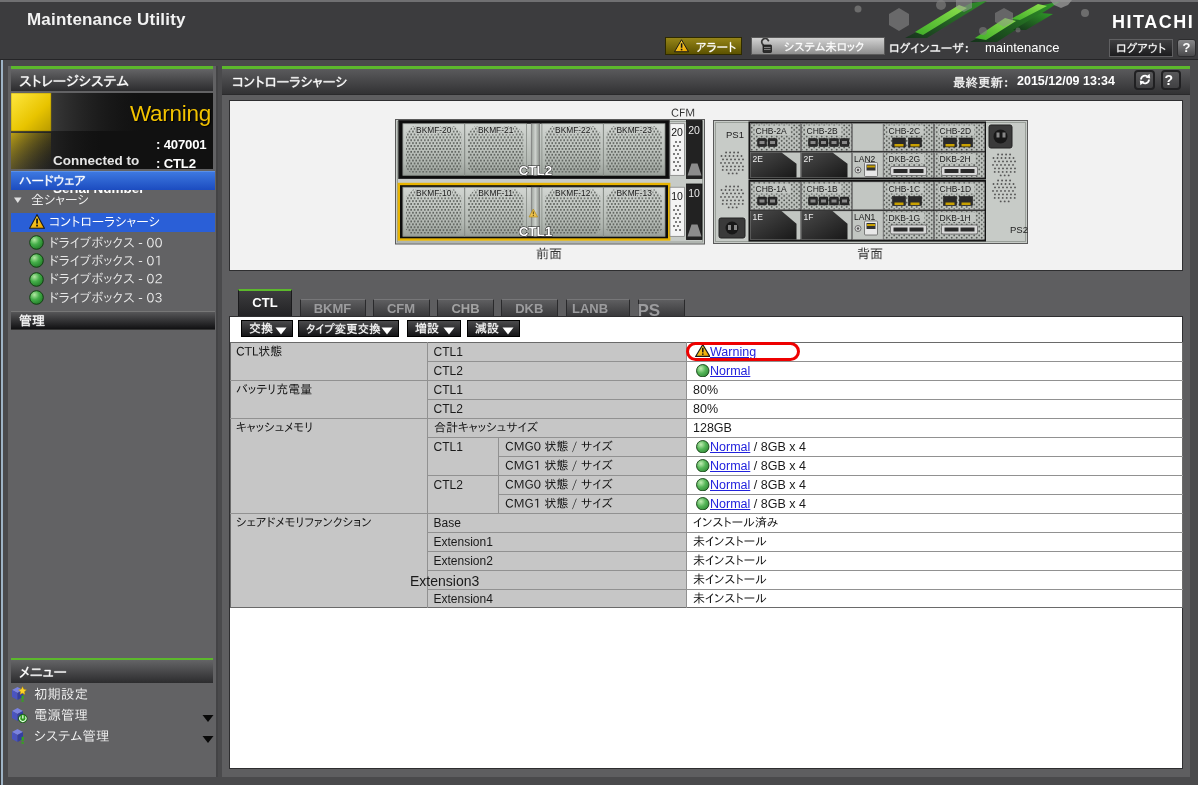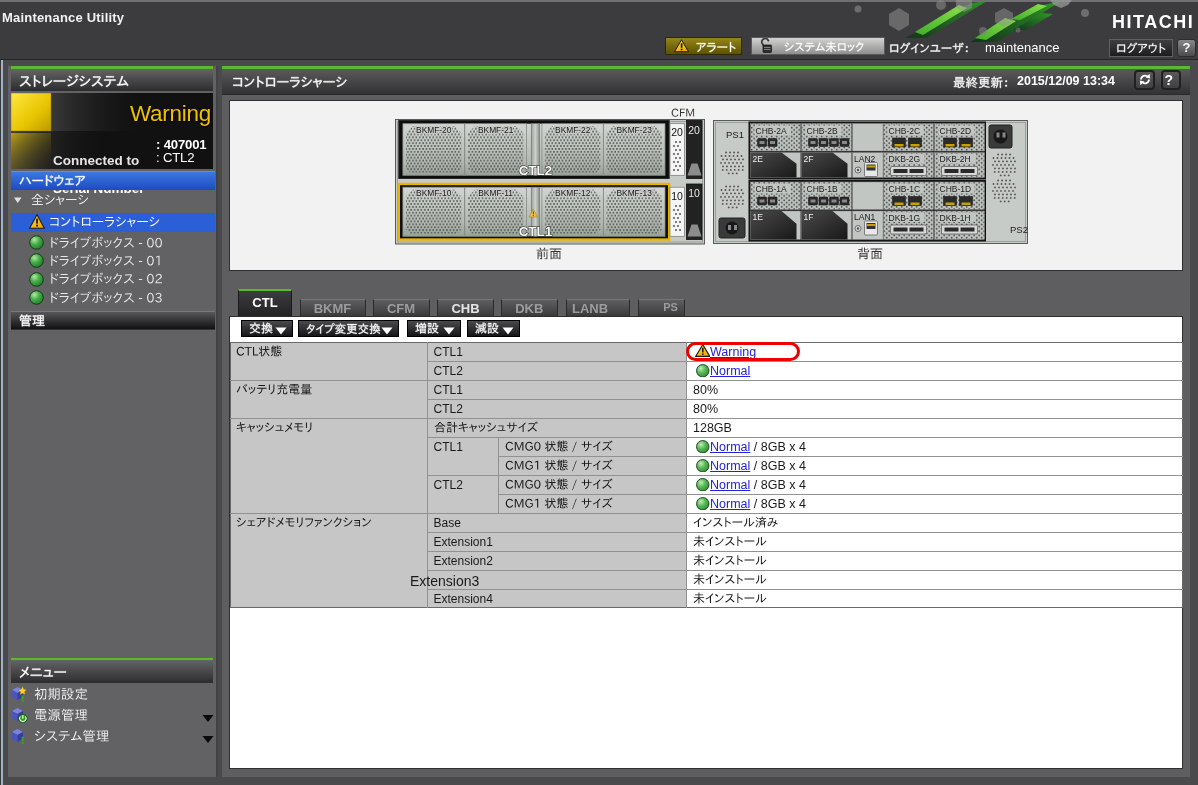--- a/index.html
+++ b/index.html
@@ -31,21 +31,21 @@
 <polygon points="111,0 119,-4 127,0 127,8 119,12 111,8" fill="#999" opacity="0.55"></polygon>
 <circle cx="13" cy="9" r="3.5" fill="#808080" opacity="0.7"></circle>
 <circle cx="138" cy="31" r="4" fill="#7e7e7e" opacity="0.6"></circle>
 <circle cx="240" cy="13" r="4" fill="#828282" opacity="0.7"></circle>
 <circle cx="173" cy="30" r="2.5" fill="#7a7a7a" opacity="0.6"></circle>
 <circle cx="96" cy="5" r="5" fill="#858585" opacity="0.6"></circle>
 </svg>
 <svg class="abs" style="left:1048px;top:0px" width="26" height="10" viewBox="0 0 26 10">
     <polygon points="2,0 24,0 20,5 13,8 6,5" fill="#9a9a9a" opacity="0.75"></polygon>
   </svg>
-<div class="abs" style="left:2px;top:10px;font-size:13px;color:#f2f2f2;font-weight:bold;white-space:nowrap;letter-spacing:0.2px">Maintenance Utility</div>
+<div class="abs" style="left:27px;top:10px;font-size:17px;color:#f2f2f2;font-weight:bold;white-space:nowrap;letter-spacing:0.2px">Maintenance Utility</div>
 <div class="abs" style="left:1112px;top:12px;font-size:18px;color:#ffffff;font-weight:bold;white-space:nowrap;letter-spacing:1.5px">HITACHI</div>
 <div class="abs" style="left:664.5px;top:37px;width:77px;height:17.5px;background:linear-gradient(#968518,#5c5200);border:1px solid #2e2a00;"></div>
 <svg class="abs" style="left:673.5px;top:39px" width="15" height="13.5" viewBox="0 0 15 13">
 <defs>
       <linearGradient id="awt" x1="0" y1="0" x2="0.7" y2="1">
         <stop offset="0" stop-color="#ffe14a"></stop>
         <stop offset="1" stop-color="#eda800"></stop>
       </linearGradient>
     </defs>
 <polygon points="7.5,0.5 14.5,12.5 0.5,12.5" fill="url(#awt)" stroke="#1a1a1a" stroke-width="1"></polygon>
@@ -99,21 +99,21 @@
 <rect x="0" y="0" width="202" height="76" fill="#111"></rect>
 <rect x="0" y="0" width="130" height="38" fill="url(#wg)"></rect>
 <rect x="0" y="38" width="90" height="38" fill="url(#wg)" opacity="0.6"></rect>
 <rect x="0" y="0" width="40" height="38" fill="url(#wy1)" stroke="#8a7a00" stroke-width="0.5"></rect>
 <rect x="0" y="40" width="40" height="36" fill="url(#wy2)"></rect>
 </svg>
 <div class="abs" style="left:130px;top:101px;font-size:22.5px;color:#f2c200;font-weight:normal;white-space:nowrap;letter-spacing:-0.3px;text-shadow:1px 1px 1px #000">Warning</div>
 <div class="abs" style="left:53px;top:137px;font-size:13.5px;color:#ffffff;font-weight:bold;white-space:nowrap;margin-top:44px;">Serial Number</div>
 <div class="abs" style="left:156px;top:137px;font-size:13.2px;color:#ffffff;font-weight:bold;white-space:nowrap;letter-spacing:-0.2px">: 407001</div>
 <div class="abs" style="left:53px;top:153px;font-size:13.5px;color:#e5e5e5;font-weight:bold;white-space:nowrap;">Connected to</div>
-<div class="abs" style="left:156px;top:150px;font-size:13.2px;color:#ffffff;font-weight:normal;white-space:nowrap;letter-spacing:-0.2px">: CTL2</div>
+<div class="abs" style="left:156px;top:156px;font-size:13.2px;color:#ffffff;font-weight:bold;white-space:nowrap;letter-spacing:-0.2px">: CTL2</div>
 <div class="abs" style="left:11px;top:171px;width:204px;height:19px;background:linear-gradient(#3d78e0,#1c4cc0);border-top:1px solid #5a90e8"></div>
 <svg style="position:absolute;left:19px;top:174.1px;overflow:visible" width="78" height="20" viewBox="0 -11.4 78 20">
     <path d="M0.7 -1.9Q2.8 -4.3 3.8 -7.9L4.9 -7.6Q3.7 -3.7 1.6 -1.2ZM10.9 -1.4Q9.3 -4.7 7.3 -7.6L8.2 -8.1Q10.1 -5.6 11.9 -2.1Z M13.4 -5.5H24V-4.4H13.4Z M27.1 -10.1H28.2V-6.5Q30.8 -5.3 33.1 -3.8L32.4 -2.8Q30.2 -4.4 28.2 -5.5V0.4H27.1ZM31.9 -7Q31.4 -8 30.8 -8.7L31.4 -9.2Q32 -8.7 32.7 -7.5ZM33.4 -7.7Q32.8 -8.7 32.2 -9.3L32.9 -9.8Q33.6 -9.2 34.2 -8.2Z M39.4 -10.1H40.4V-8H43.7L44.3 -7.5Q44 -4 42.4 -2.1Q41.1 -0.4 38.6 0.4L37.9 -0.5Q40.5 -1.2 41.8 -3Q42.9 -4.5 43.2 -7.1H36.8V-4.2H35.7V-8H39.4Z M46.9 -6.7H53.7V-5.8H50.8V-1.7H54.6V-0.8H46V-1.7H49.8V-5.8H46.9Z M65.3 -9.3 66 -8.5Q64.7 -6.1 62.5 -4.4L61.8 -5.2Q63.5 -6.5 64.7 -8.3L56.1 -8.2V-9.1ZM56.8 -0.5Q59.1 -1.7 59.7 -3.4Q60 -4.5 60 -7.4H61.1Q61.1 -4 60.6 -2.8Q59.8 -0.9 57.6 0.3Z" fill="#ffffff" stroke="#ffffff" stroke-width="0.5"></path>
   </svg>
 <svg class="abs" style="left:14px;top:197px" width="8" height="7" viewBox="0 0 8 7">
     <polygon points="0,0.5 7.5,0.5 3.75,6" fill="#e0e0e0"></polygon>
   </svg>
 <svg style="position:absolute;left:31px;top:192.6px;overflow:visible" width="69" height="20" viewBox="0 -11.4 69 20">
     <path d="M6.9 -5.6V-3.5H10.7V-2.7H6.9V-0.4H11.9V0.5H1.1V-0.4H6V-2.7H2.3V-3.5H6V-5.6H3.4V-6.3Q2.4 -5.6 1.2 -5L0.6 -5.8Q4.1 -7.2 5.9 -10.6H7Q9.1 -7.6 12.4 -6.2L11.8 -5.3Q8.6 -6.9 6.4 -9.7Q5.3 -7.8 3.6 -6.5H9.8V-5.6Z M18 -7.2Q16.7 -8.2 15.5 -8.8L16.1 -9.7Q17.3 -9.1 18.6 -8.1ZM14.6 -1Q20.2 -2.2 23 -7.1L23.8 -6.3Q20.9 -1.4 15.2 0ZM16.4 -4.6Q15.2 -5.7 13.9 -6.3L14.5 -7.2Q15.9 -6.5 17.1 -5.5Z M28.1 -7.9 28.6 -5.7 32.8 -6.4 33.4 -5.9Q32.4 -3.8 31.2 -2.4L30.3 -2.9Q31.4 -4.1 32.1 -5.5L28.8 -4.8L29.9 0.2L28.9 0.5L27.8 -4.7L25.3 -4.2L25.1 -5.1L27.6 -5.5L27.1 -7.7Z M35 -5.5H45.6V-4.4H35Z M51.4 -7.2Q50.1 -8.2 48.9 -8.8L49.5 -9.7Q50.7 -9.1 52.1 -8.1ZM48 -1Q53.6 -2.2 56.5 -7.1L57.2 -6.3Q54.3 -1.4 48.6 0ZM49.8 -4.6Q48.6 -5.7 47.3 -6.3L47.9 -7.2Q49.3 -6.5 50.5 -5.5Z" fill="#ececec"></path>
   </svg>
@@ -675,27 +675,27 @@
     <rect x="231.5" y="107.5" width="14" height="4" fill="#2a2a2a"></rect>
     <rect x="247.5" y="107.5" width="14" height="4" fill="#2a2a2a"></rect>
   </svg>
 <div class="abs" style="left:238px;top:288.5px;width:54px;height:27px;background:linear-gradient(#3c3c3e,#232325);border-top:2.6px solid #5cb82c;border-left:1px solid #1a1a1c;border-right:1px solid #1a1a1c"></div>
 <div class="abs" style="left:238px;top:295px;font-size:13px;color:#ffffff;font-weight:bold;white-space:nowrap;width:54px;text-align:center">CTL</div>
 <div class="abs" style="left:299.5px;top:298.5px;width:66px;height:17px;background:linear-gradient(#5e5e60,#3a3a3c);border:1px solid #2a2a2c;border-bottom:none;border-top-color:#767678"></div>
 <div class="abs" style="left:299.5px;top:300.5px;font-size:13px;color:#9c9c9e;font-weight:bold;white-space:nowrap;width:66px;text-align:center">BKMF</div>
 <div class="abs" style="left:372.5px;top:298.5px;width:57px;height:17px;background:linear-gradient(#5e5e60,#3a3a3c);border:1px solid #2a2a2c;border-bottom:none;border-top-color:#767678"></div>
 <div class="abs" style="left:372.5px;top:300.5px;font-size:13px;color:#9c9c9e;font-weight:bold;white-space:nowrap;width:57px;text-align:center">CFM</div>
 <div class="abs" style="left:437px;top:298.5px;width:57px;height:17px;background:linear-gradient(#5e5e60,#3a3a3c);border:1px solid #2a2a2c;border-bottom:none;border-top-color:#767678"></div>
-<div class="abs" style="left:437px;top:300.5px;font-size:13px;color:#e5e5e5;font-weight:bold;white-space:nowrap;width:57px;text-align:center">CHB</div>
+<div class="abs" style="left:437px;top:300.5px;font-size:13px;color:#a3a3a3;font-weight:bold;white-space:nowrap;width:57px;text-align:center">CHB</div>
 <div class="abs" style="left:501px;top:298.5px;width:56.5px;height:17px;background:linear-gradient(#5e5e60,#3a3a3c);border:1px solid #2a2a2c;border-bottom:none;border-top-color:#767678"></div>
 <div class="abs" style="left:501px;top:300.5px;font-size:13px;color:#9c9c9e;font-weight:bold;white-space:nowrap;width:56.5px;text-align:center">DKB</div>
 <div class="abs" style="left:565.5px;top:298.5px;width:64.5px;height:17px;background:linear-gradient(#5e5e60,#3a3a3c);border:1px solid #2a2a2c;border-bottom:none;border-top-color:#767678"></div>
 <div class="abs" style="left:565.5px;top:300.5px;font-size:13px;color:#9c9c9e;font-weight:bold;white-space:nowrap;width:49px;text-align:center">LANB</div>
 <div class="abs" style="left:637.5px;top:298.5px;width:47.5px;height:17px;background:linear-gradient(#5e5e60,#3a3a3c);border:1px solid #2a2a2c;border-bottom:none;border-top-color:#767678"></div>
-<div class="abs" style="left:637.5px;top:300.5px;font-size:11px;color:#9c9c9e;font-weight:bold;white-space:nowrap;width:66px;text-align:center">PS</div>
+<div class="abs" style="left:637.5px;top:300.5px;font-size:17px;color:#9c9c9e;font-weight:bold;white-space:nowrap;width:66px;">PS</div>
 <div class="abs" style="left:229px;top:315.5px;width:954px;height:453.5px;background:#ffffff;border:1px solid #2e2e30"></div>
 <div class="abs" style="left:240.5px;top:319.5px;width:52.5px;height:17.5px;background:linear-gradient(#4a4a4c,#151517);border:1px solid #000;"></div>
 <svg style="position:absolute;left:248.5px;top:322.4px;overflow:visible" width="35" height="18" viewBox="0 -10.6 35 18">
     <path d="M5.4 -1.8Q4.3 -2.9 3.5 -4.4L4.2 -4.8Q5 -3.4 6 -2.4Q7.1 -3.5 7.6 -5L8.4 -4.6Q7.8 -3.1 6.7 -1.9Q8.3 -0.8 11.1 -0.2L10.5 0.7Q7.8 -0 6.1 -1.3Q4.4 0.2 1.4 0.9L0.8 0.1Q3.7 -0.4 5.4 -1.8ZM6.4 -8H11V-7.2H1V-8H5.5V-10H6.4ZM1.1 -4.4Q2.9 -5.4 4 -7L4.7 -6.5Q3.6 -4.9 1.8 -3.7ZM10.1 -3.9Q8.6 -5.5 7.1 -6.5L7.8 -7Q9.2 -6.2 10.8 -4.6Z M19.3 -6.7Q19.2 -5.7 19 -5.1Q18.7 -4.5 18 -4L17.6 -4.6V-3.3H16.8V-6.1Q16.5 -5.8 16.2 -5.4L15.7 -6Q17.3 -7.7 18 -9.9L18.8 -9.8Q18.7 -9.5 18.6 -9.1H20.6L21.1 -8.8Q20.7 -8 20.3 -7.4H22.6V-3.3H21.8V-4.4H20.8Q20.1 -4.4 20.1 -5V-6.7ZM18.6 -6.7H17.6V-4.6Q18.2 -5 18.4 -5.5Q18.5 -6 18.6 -6.7ZM17.7 -7.4H19.5Q19.9 -8 20.1 -8.5H18.3Q18 -7.9 17.7 -7.4ZM20.8 -6.7V-5.3Q20.8 -5 21.2 -5H21.8V-6.7ZM20.3 -2.2Q21.2 -0.7 23.4 -0.1L22.9 0.7Q20.5 -0.3 19.7 -1.9Q19 0.2 16.4 0.9L15.9 0.1Q18.4 -0.3 19 -2.2H16V-2.9H19.2V-4H20V-2.9H23.3V-2.2ZM14.2 -7.5V-10H15V-7.5H16.2V-6.8H15V-4.5Q15.6 -4.6 16.2 -4.9L16.3 -4.2Q15.8 -4 15 -3.7V-0Q15 0.5 14.8 0.7Q14.6 0.8 14 0.8Q13.4 0.8 13 0.8L12.8 -0.1Q13.3 0 13.8 0Q14.2 0 14.2 -0.3V-3.5L14.1 -3.4Q13.3 -3.2 12.8 -3L12.5 -3.9Q13.4 -4.1 14.2 -4.3V-6.8H12.7V-7.5Z" fill="#ffffff" stroke="#ffffff" stroke-width="0.4"></path>
   </svg>
 <svg class="abs" style="left:275.0px;top:326.5px" width="12" height="8" viewBox="0 0 12 8">
     <polygon points="0.5,0.5 11.5,0.5 6,7.5" fill="#fff"></polygon>
   </svg>
 <div class="abs" style="left:297.5px;top:319.5px;width:101px;height:17.5px;background:linear-gradient(#4a4a4c,#151517);border:1px solid #000;"></div>
 <svg style="position:absolute;left:305.5px;top:322.9px;overflow:visible" width="85" height="18" viewBox="0 -10.1 85 18">

